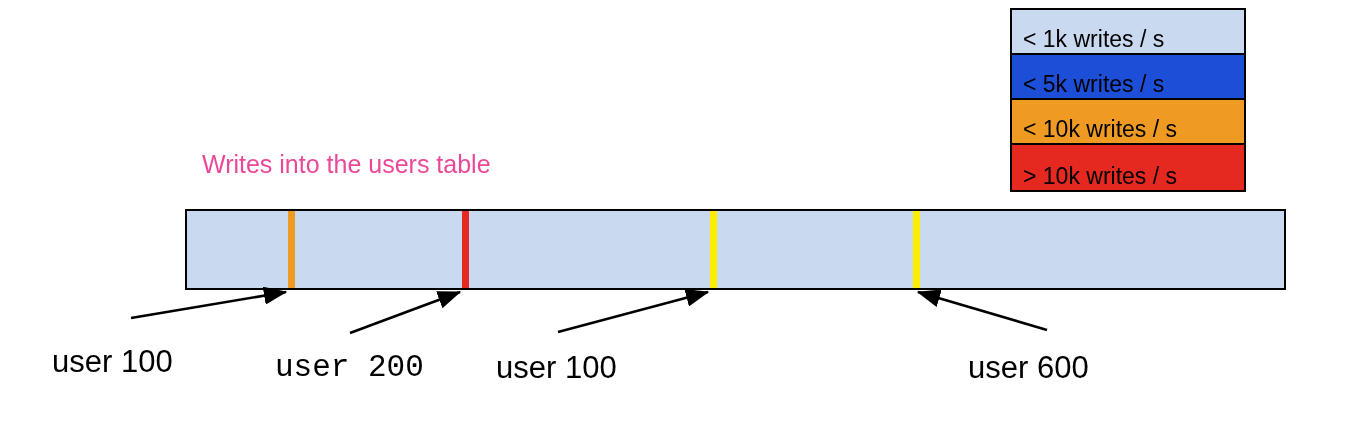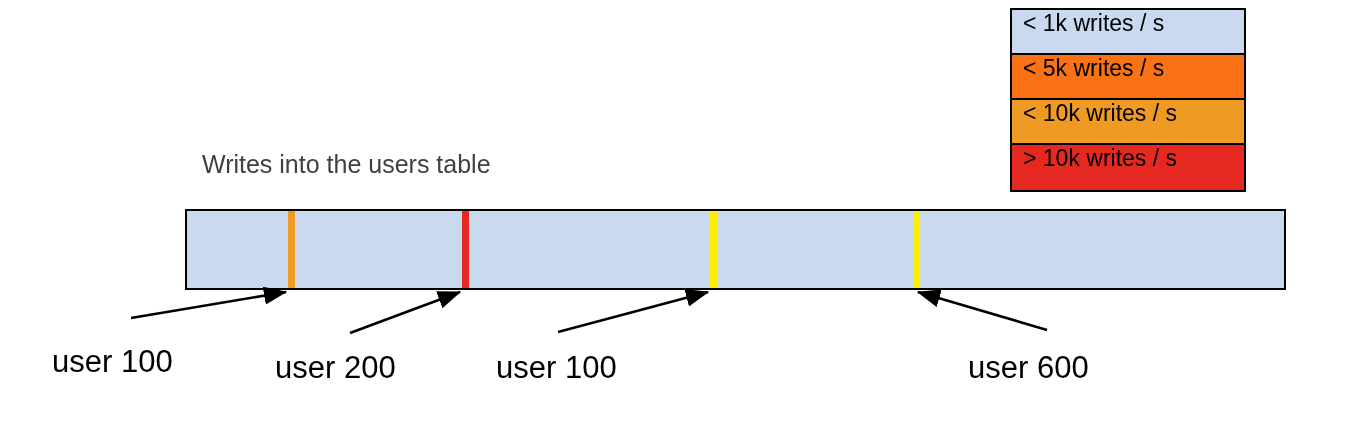--- a/index.html
+++ b/index.html
@@ -26,38 +26,38 @@
     top: 8px;
     width: 236px;
     border: 2px solid #000000;
     box-sizing: border-box;
   }
   .legend-row {
     height: 45px;
     box-sizing: border-box;
     border-bottom: 2px solid #000000;
     display: flex;
-    align-items: flex-start;
+    align-items: flex-end;
     padding-left: 11px;
     font-size: 23px;
     color: #000000;
     letter-spacing: 0px;
     white-space: nowrap;
   }
   .legend-row:last-child {
     border-bottom: none;
   }
 
   
   #chart-title {
     position: absolute;
     left: 202px;
     top: 150px;
     font-size: 25px;
-    color: #404040;
+    color: #ec4899;
     white-space: nowrap;
   }
 
   
   #table-bar {
     position: absolute;
     left: 185px;
     top: 209px;
     width: 1101px;
     height: 81px;
@@ -90,21 +90,21 @@
 </style>
 </head>
 <body>
 
 <div id="canvas">
 
   <div id="legend">
     <div class="legend-row" style="background: rgb(201, 217, 239);">
       <span>&lt; 1k writes / s</span>
     </div>
-    <div class="legend-row" style="background: #f97316;">
+    <div class="legend-row" style="background: #1d4ed8;">
       <span>&lt; 5k writes / s</span>
     </div>
     <div class="legend-row" style="background: rgb(239, 154, 35);">
       <span>&lt; 10k writes / s</span>
     </div>
     <div class="legend-row" style="background: rgb(229, 40, 32);">
       <span>&gt; 10k writes / s</span>
     </div>
   </div>
 
@@ -123,17 +123,17 @@
         <polygon points="0 0, 9 3.5, 0 7" fill="#000000"></polygon>
       </marker>
     </defs>
     <line x1="131" y1="318" x2="286" y2="292" stroke="#000000" stroke-width="2.6" marker-end="url(#arrowhead)"></line>
     <line x1="350" y1="333" x2="460" y2="292" stroke="#000000" stroke-width="2.6" marker-end="url(#arrowhead)"></line>
     <line x1="558" y1="332" x2="708" y2="292" stroke="#000000" stroke-width="2.6" marker-end="url(#arrowhead)"></line>
     <line x1="1047" y1="330" x2="918" y2="292" stroke="#000000" stroke-width="2.6" marker-end="url(#arrowhead)"></line>
   </svg>
 
   <div class="callout-label" style="left: 52px; top: 344px;">user 100</div>
-  <div class="callout-label" style="left: 275px; top: 350px;">user 200</div>
+  <div class="callout-label" style="left: 275px; top: 350px; font-family: Liberation Mono, monospace;">user 200</div>
   <div class="callout-label" style="left: 496px; top: 350px;">user 100</div>
   <div class="callout-label" style="left: 968px; top: 350px;">user 600</div>
 
 </div>
 
 </body></html>

